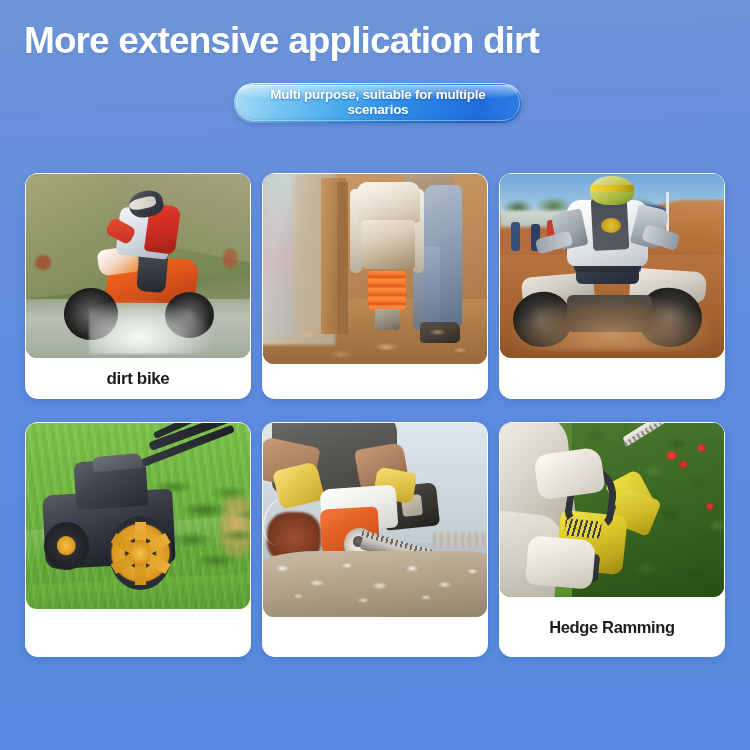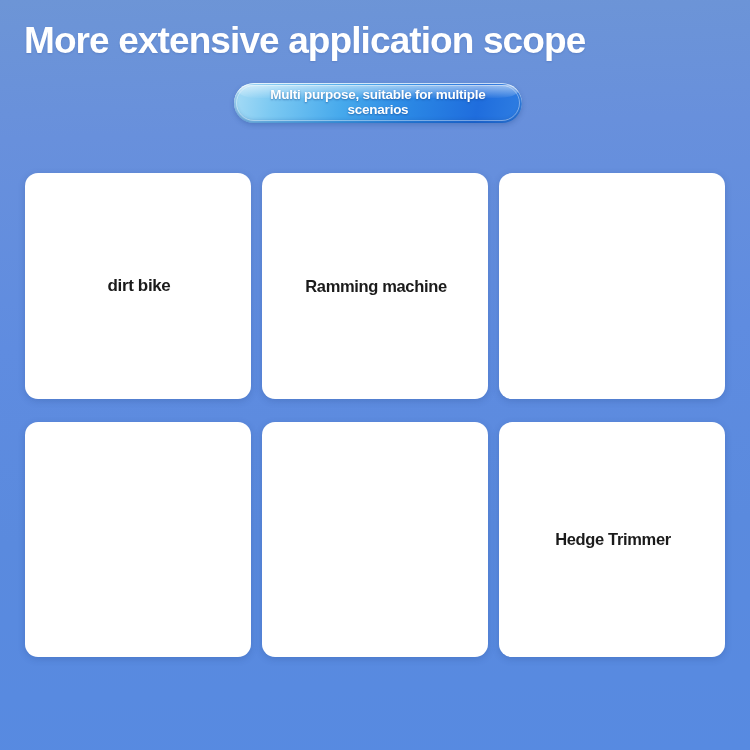--- a/index.html
+++ b/index.html
@@ -103,21 +103,21 @@
     grid-template-rows: 226px 235px;
     column-gap: 11px;
     row-gap: 23px;
   }
 
   .card {
     background: #ffffff;
     border-radius: 13px;
     box-shadow: 0 2px 7px rgba(28,60,120,0.22);
     display: flex;
-    flex-direction: row;
+    flex-direction: column;
     overflow: hidden;
     position: relative;
   }
 
   .card-photo {
     position: relative;
     overflow: hidden;
     border-radius: 11px;
     margin: 1px;
     flex: 0 0 auto;
@@ -811,21 +811,21 @@
     left: 50%; top: 30%; width: 16%; height: 22%;
     background: linear-gradient(150deg, #ede045 0%, #d2bd28 100%);
     border-radius: 4px 8px 4px 4px;
     transform: rotate(-28deg);
   }
 </style>
 </head>
 <body>
 
 <div class="header">
-  <div class="page-title">More extensive application scope</div>
+  <div class="page-title">More extensive application dirt</div>
   <div class="badge-row">
     <div class="badge">
       <span class="badge-text">Multi purpose, suitable for multiple scenarios</span>
     </div>
   </div>
 </div>
 
 <div class="grid">
 
   <div class="card c1">
@@ -862,21 +862,20 @@
       <div class="ph rm-leg2"></div>
       <div class="ph rm-boot"></div>
       <div class="ph rm-frame-l"></div>
       <div class="ph rm-frame-r"></div>
       <div class="ph rm-body-top"></div>
       <div class="ph rm-body-mid"></div>
       <div class="ph rm-bellow"></div>
       <div class="ph rm-foot"></div>
       <div class="ph rm-ground-tex"></div>
     </div>
-    <div class="card-label">Ramming machine</div>
   </div>
 
   <div class="card c3">
     <div class="card-photo photo-atv">
       <div class="ph atv-sky"></div>
       <div class="ph atv-trees"></div>
       <div class="ph atv-bank"></div>
       <div class="ph atv-crowdrow"></div>
       <div class="ph atv-tent"></div>
       <div class="ph atv-pole"></div>
@@ -967,16 +966,16 @@
       <div class="ph ht-neck"></div>
       <div class="ph ht-sleeve"></div>
       <div class="ph ht-sleeve2"></div>
       <div class="ph ht-body"></div>
       <div class="ph ht-body-vent"></div>
       <div class="ph ht-body-dark"></div>
       <div class="ph ht-handle"></div>
       <div class="ph ht-glove-top"></div>
       <div class="ph ht-glove-bot"></div>
     </div>
-    <div class="card-label">Hedge Trimmer</div>
+    <div class="card-label">Hedge Ramming</div>
   </div>
 
 </div>
 
 </body></html>

